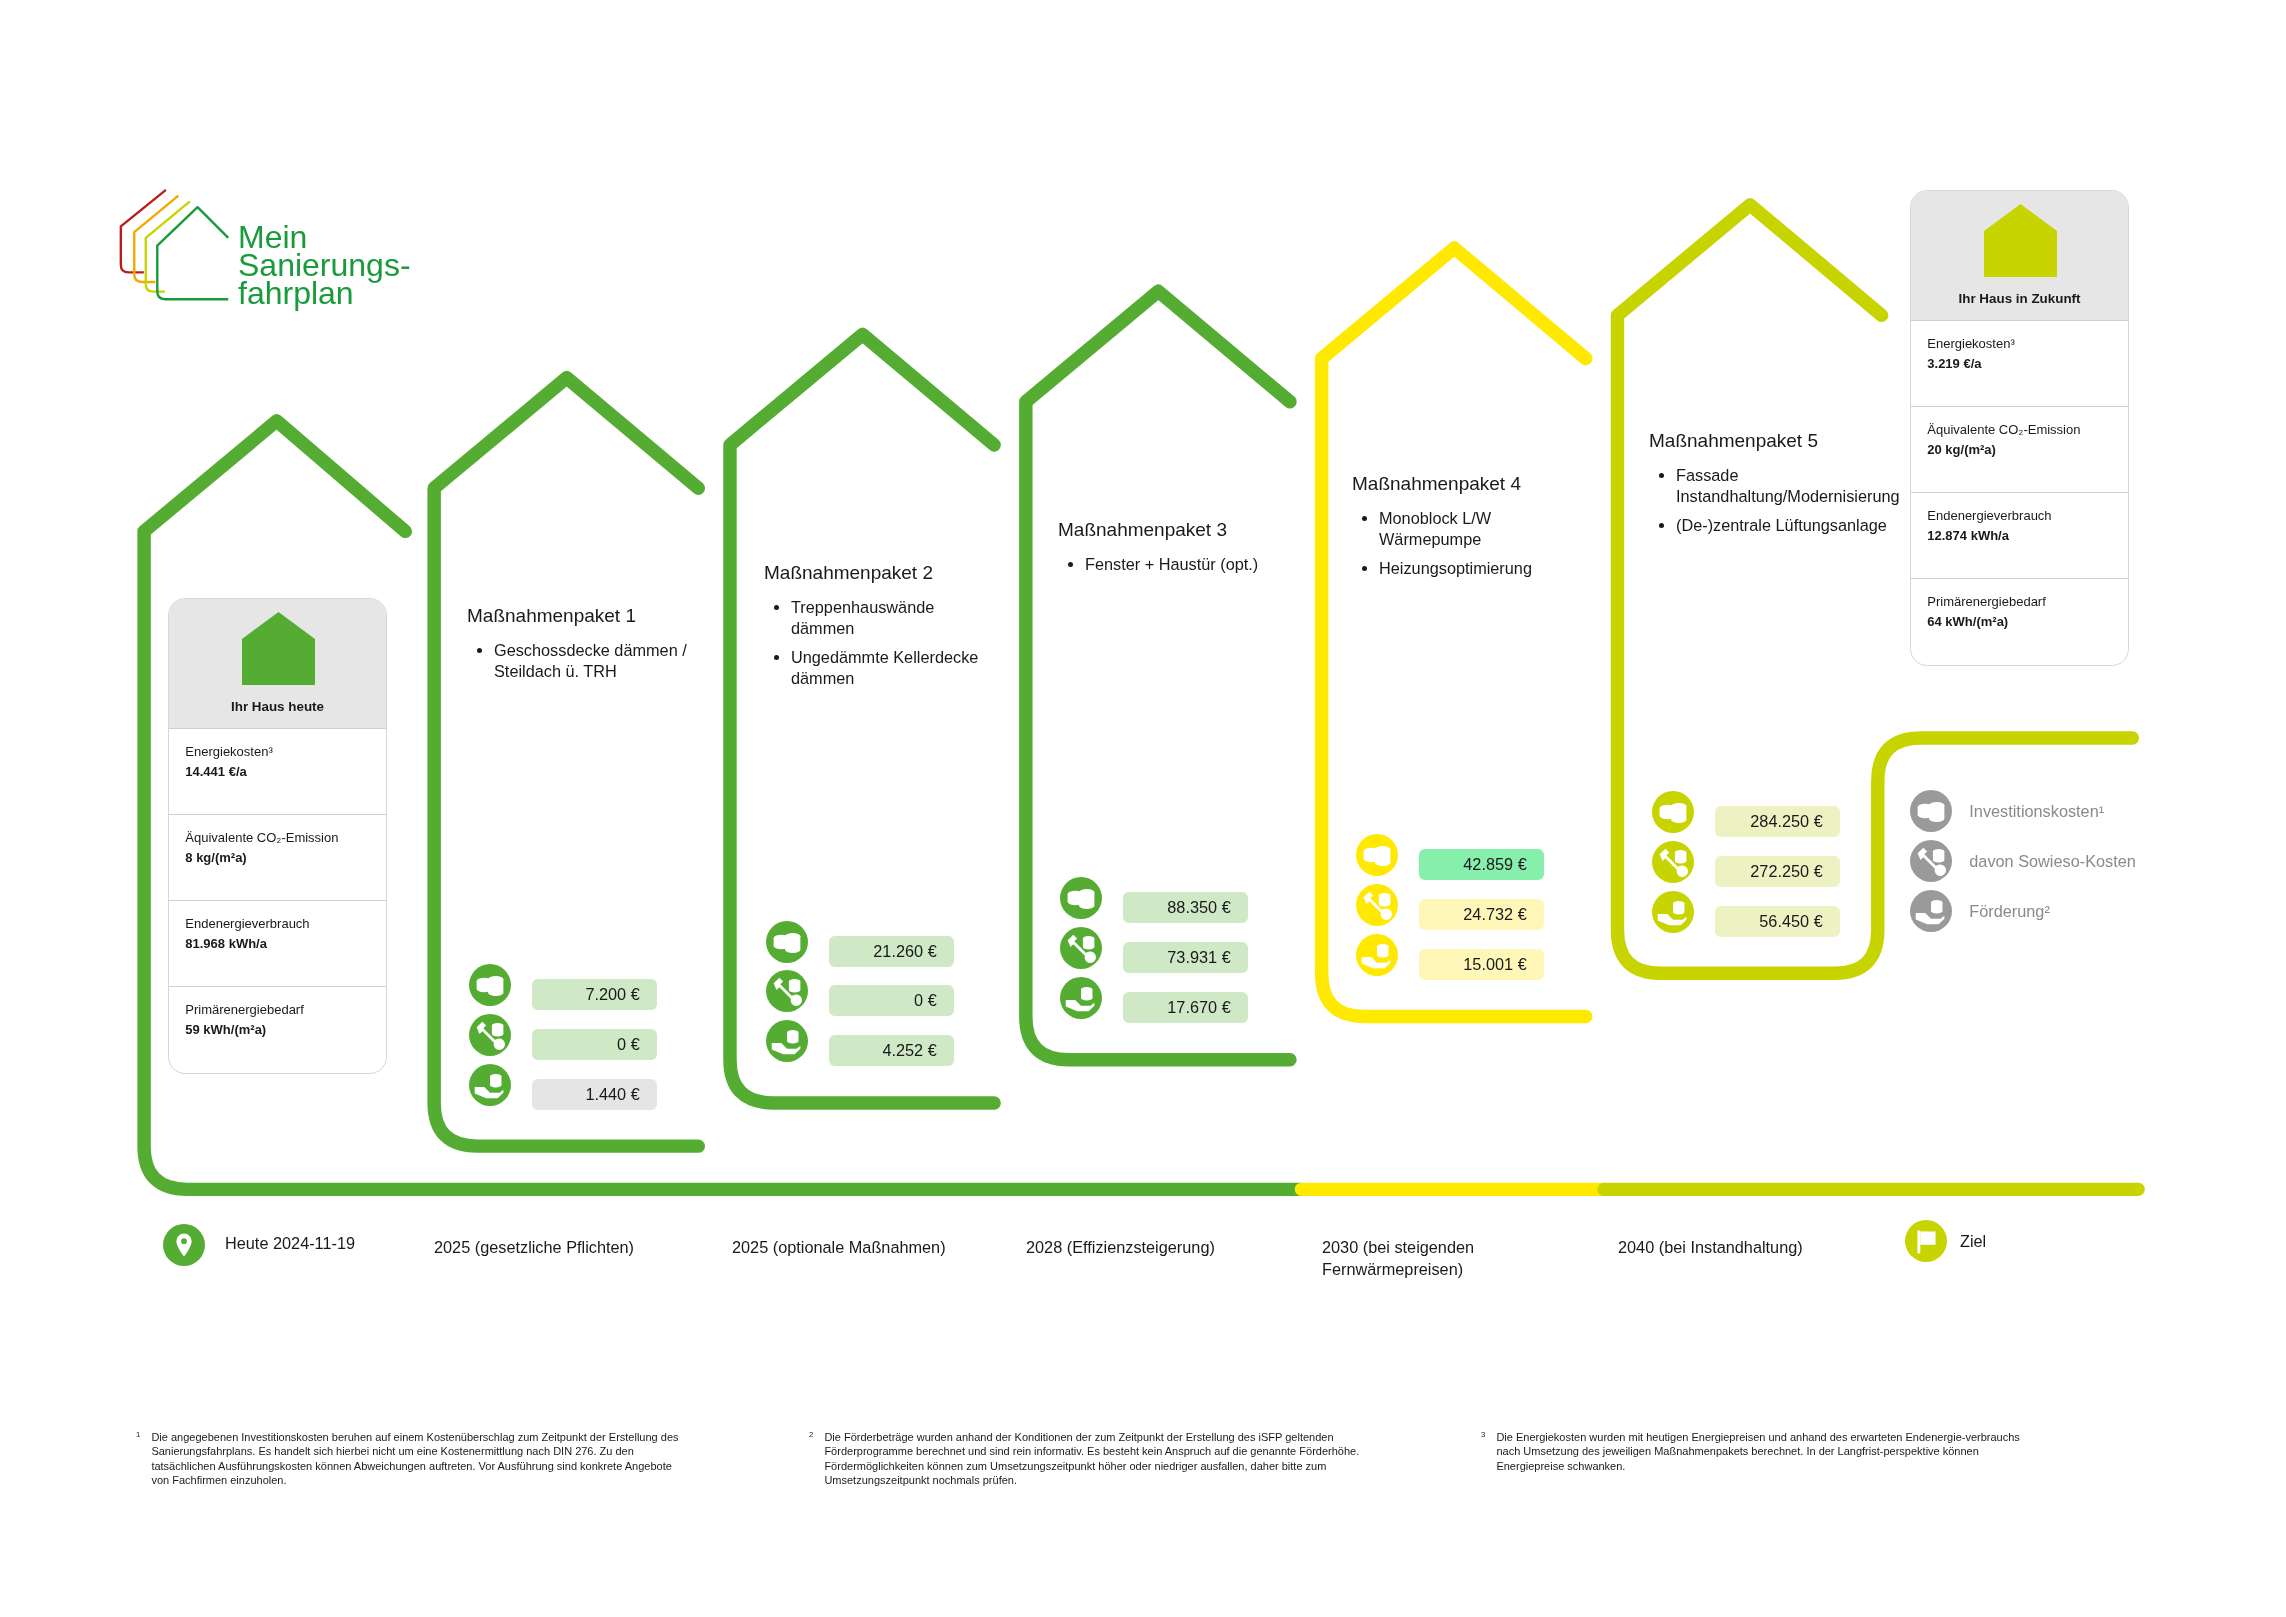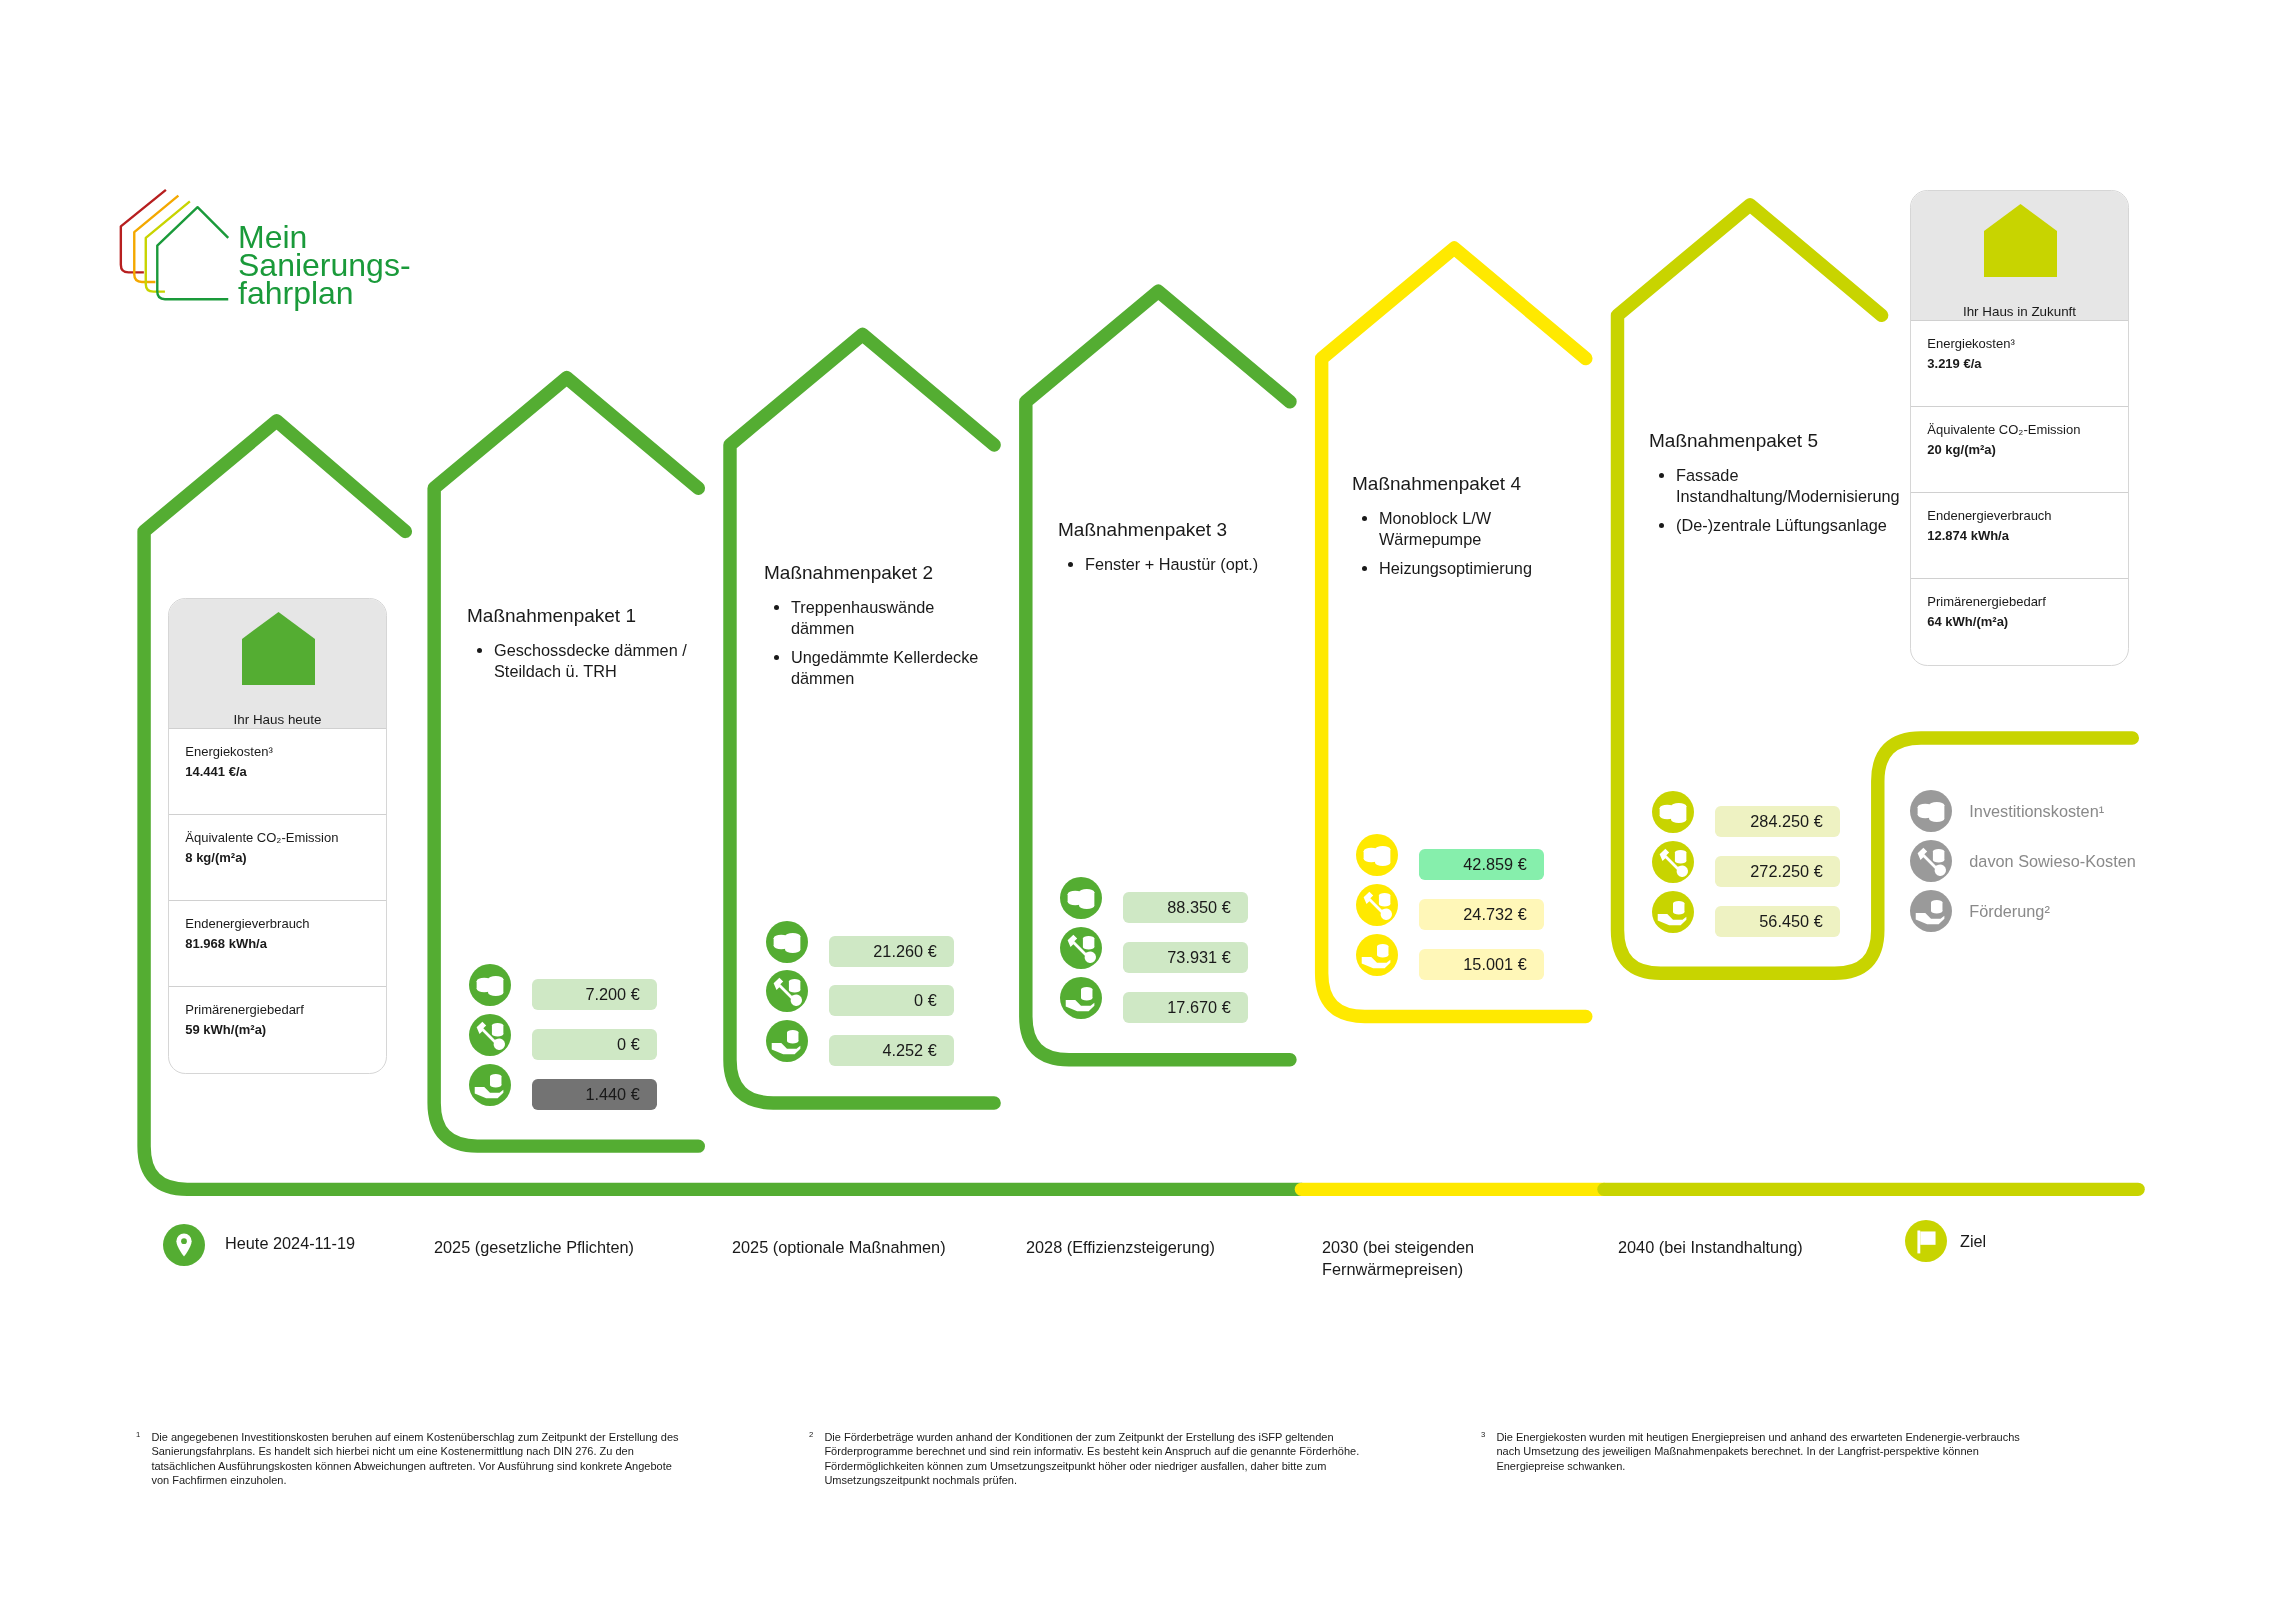--- a/index.html
+++ b/index.html
@@ -10,21 +10,21 @@
   .pkg{position:absolute;}
   .pkg-title{font-weight:normal;font-size:19px;margin-bottom:13.4px;white-space:nowrap;}
   .pkg ul{margin:0;padding-left:27px;font-size:16.3px;line-height:21px;}
   .pkg li{margin-bottom:7.7px;}
   .cost-row{position:absolute;display:flex;align-items:center;}
   .cost-icon{width:42px;height:42px;border-radius:50%;display:flex;align-items:center;justify-content:center;}
   .cost-val{margin-left:21px;width:125px;height:31px;border-radius:5.8px;text-align:right;padding-right:17.3px;box-sizing:border-box;line-height:31px;font-size:16.3px;margin-top:20px;}
   .card{position:absolute;width:217px;border:1px solid #d6d6d6;border-radius:17.3px;overflow:hidden;background:#fff;}
   .card-head{background:#e6e6e6;height:129px;position:relative;border-bottom:1px solid #d0d0d0;}
   .card-head .house{position:absolute;left:73px;top:13.4px;}
-  .card-head .lbl{position:absolute;left:0;right:0;bottom:1px;text-align:center;font-weight:normal;font-size:13.4px;}
+  .card-head .lbl{position:absolute;left:0;right:0;bottom:14px;text-align:center;font-weight:bold;font-size:13.4px;}
   .card-row{height:86px;border-bottom:1px solid #d0d0d0;padding:13.4px 16.3px;box-sizing:border-box;font-size:13px;line-height:20px;}
   .card-row:last-child{border-bottom:none;}
   .card-row b{display:block;}
   .legend-row{position:absolute;display:flex;align-items:center;color:#8a8a8a;font-size:16.3px;}
   .legend-row .cost-icon{background:#9a9a9a;margin-right:17.3px;}
   .tl{position:absolute;font-size:16.3px;line-height:22px;}
   .foot{position:absolute;font-size:11px;line-height:14.4px;width:538px;padding-left:15.4px;}
   .foot sup{position:absolute;left:0;top:-1.9px;font-size:7.7px;}
 </style>
 </head>
@@ -167,21 +167,21 @@
         </svg>
       </div>
       <div class="cost-val" style="background:#cfe8c5">0 €</div>
     </div>
   <div class="cost-row" style="left:469px;top:1059px">
       <div class="cost-icon" style="background:#54ad32">
         <svg width="42" height="42" viewBox="-22 -22 44 44">
           <use href="#ic-hand"></use>
         </svg>
       </div>
-      <div class="cost-val" style="background:#737373">1.440 €</div>
+      <div class="cost-val" style="background:#e5e5e5">1.440 €</div>
     </div>
 </div>
 
 <div>
   <div class="cost-row" style="left:766px;top:916px">
       <div class="cost-icon" style="background:#54ad32">
         <svg width="42" height="42" viewBox="-22 -22 44 44">
           <use href="#ic-coins"></use>
         </svg>
       </div>

